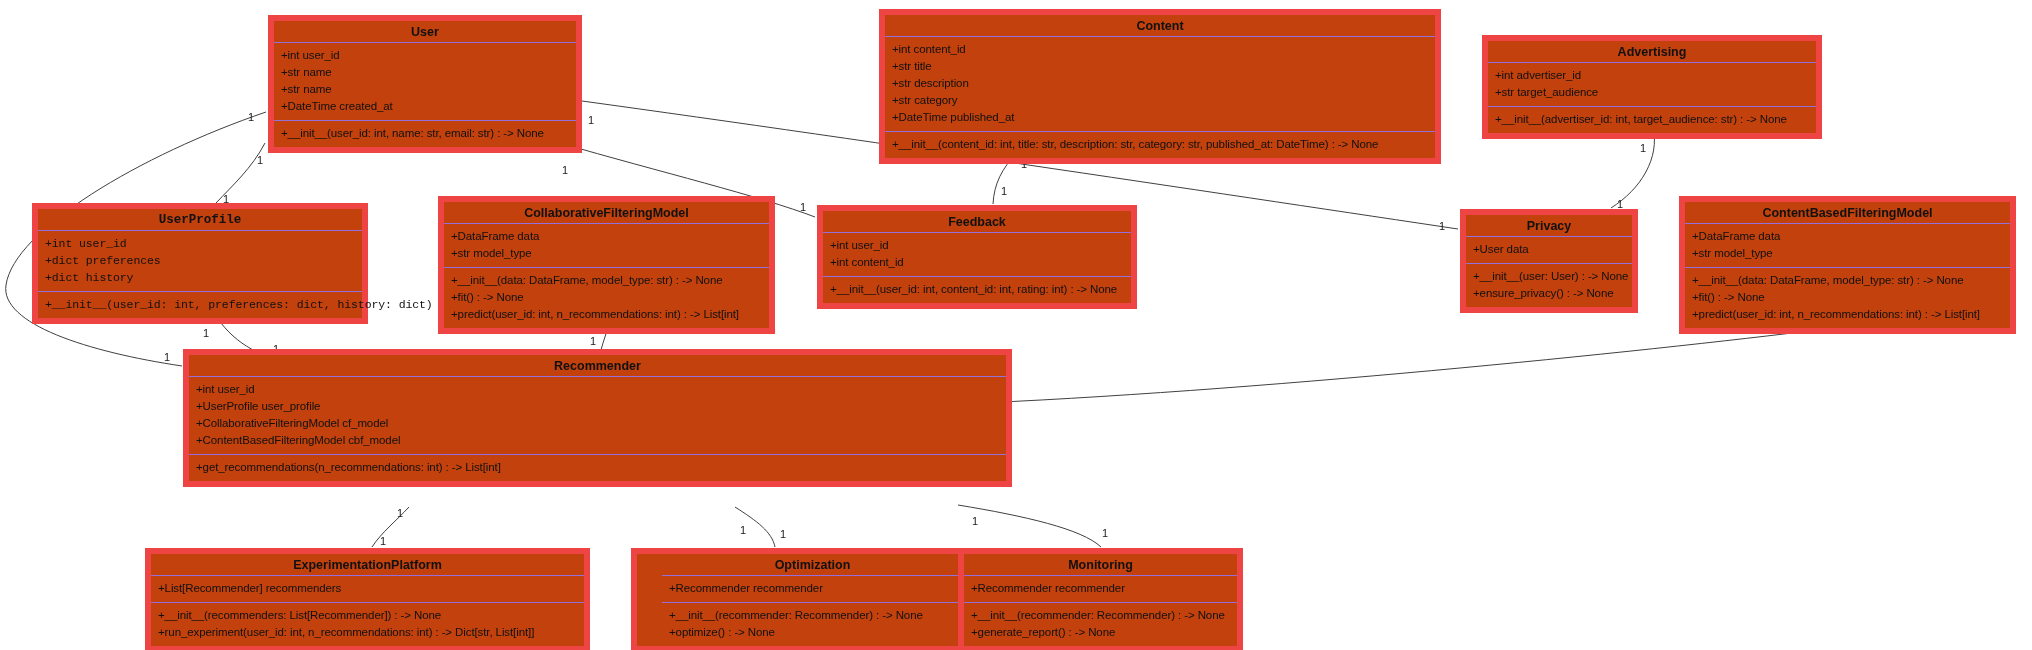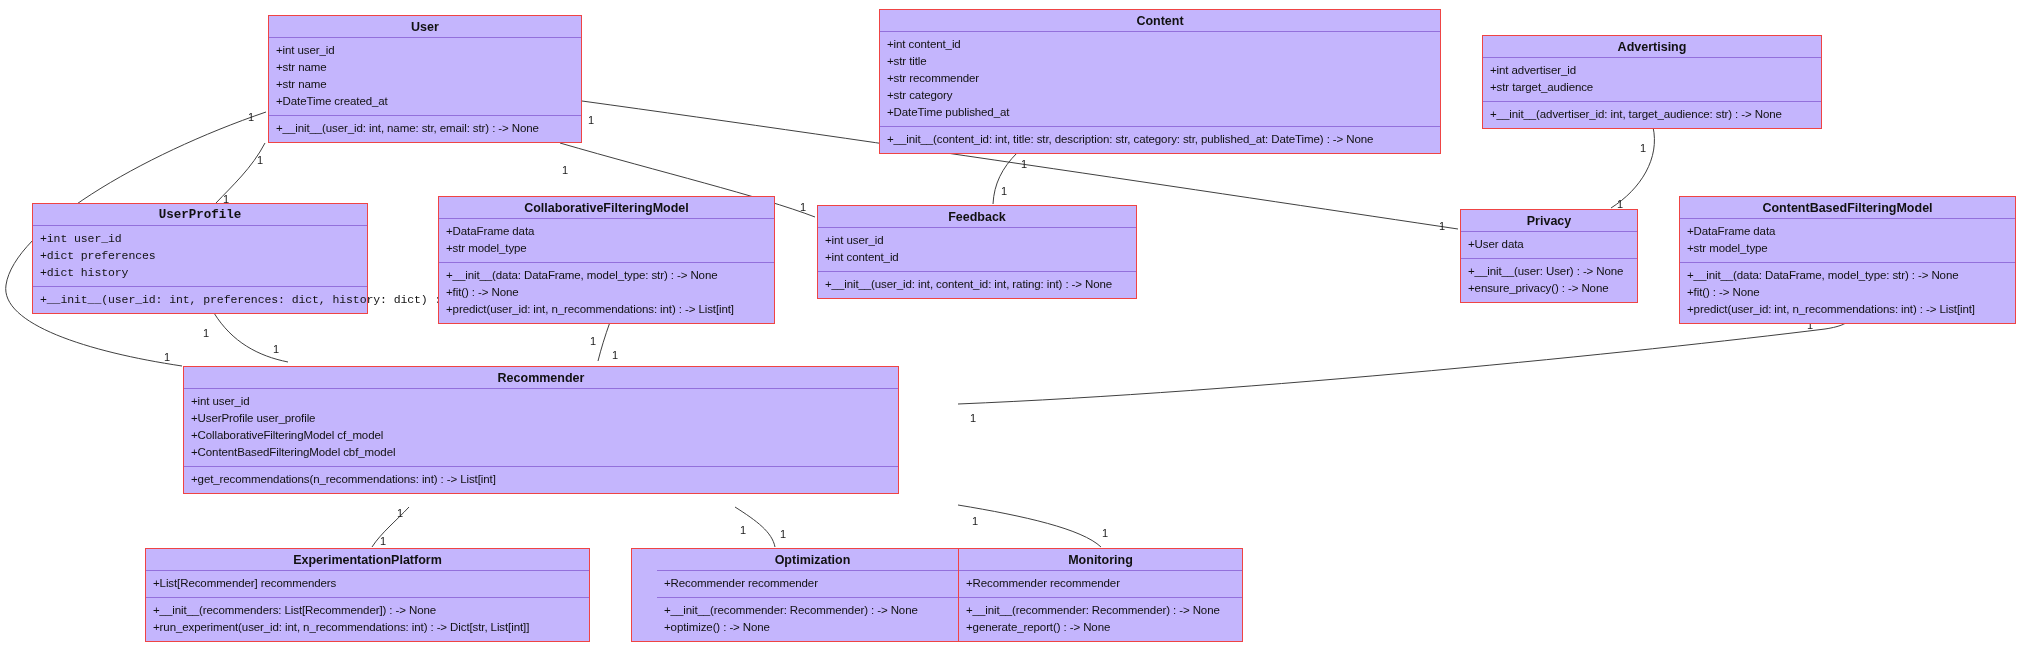--- a/index.html
+++ b/index.html
@@ -8,22 +8,22 @@
     width:2032px; height:650px;
     background:#ffffff;
     font-family:"Liberation Sans", sans-serif;
     overflow:hidden;
   }
   svg.rel-layer { position:absolute; left:0; top:0; width:2032px; height:650px; }
   svg.rel-layer path { fill:none; stroke:#404040; stroke-width:1; }
   svg.rel-layer text { font-family:"Liberation Sans", sans-serif; font-size:11px; fill:#1a1a1a; }
   .class-box {
     position:absolute;
-    background:#c4b5fd;
-    border:1px solid #ef4444;
+    background:#c2410c;
+    border:6px solid #ef4444;
     box-sizing:border-box;
     color:#111111;
   }
   .class-title {
     font-size:12.5px;
     font-weight:bold;
     text-align:center;
     padding:4px 6px 3px 6px;
     border-bottom:1px solid #9370DB;
     white-space:nowrap;
@@ -89,21 +89,21 @@
       </div>
     <div class="compartment methods">
         <div class="member-row">+__init__(user_id: int, name: str, email: str) : -&gt; None</div>
       </div>
   </div>
     <div class="class-box" style="left: 879px; top: 9px; width: 562px;">
     <div class="class-title">Content</div>
     <div class="compartment attributes">
         <div class="member-row">+int content_id</div>
         <div class="member-row">+str title</div>
-        <div class="member-row">+str recommender</div>
+        <div class="member-row">+str description</div>
         <div class="member-row">+str category</div>
         <div class="member-row">+DateTime published_at</div>
       </div>
     <div class="compartment methods">
         <div class="member-row">+__init__(content_id: int, title: str, description: str, category: str, published_at: DateTime) : -&gt; None</div>
       </div>
   </div>
     <div class="class-box" style="left: 1482px; top: 35px; width: 340px;">
     <div class="class-title">Advertising</div>
     <div class="compartment attributes">
@@ -162,21 +162,21 @@
     <div class="compartment attributes">
         <div class="member-row">+DataFrame data</div>
         <div class="member-row">+str model_type</div>
       </div>
     <div class="compartment methods">
         <div class="member-row">+__init__(data: DataFrame, model_type: str) : -&gt; None</div>
         <div class="member-row">+fit() : -&gt; None</div>
         <div class="member-row">+predict(user_id: int, n_recommendations: int) : -&gt; List[int]</div>
       </div>
   </div>
-    <div class="class-box" style="left: 183px; top: 366px; width: 716px;">
+    <div class="class-box" style="left: 183px; top: 349px; width: 829px;">
     <div class="class-title">Recommender</div>
     <div class="compartment attributes">
         <div class="member-row">+int user_id</div>
         <div class="member-row">+UserProfile user_profile</div>
         <div class="member-row">+CollaborativeFilteringModel cf_model</div>
         <div class="member-row">+ContentBasedFilteringModel cbf_model</div>
       </div>
     <div class="compartment methods">
         <div class="member-row">+get_recommendations(n_recommendations: int) : -&gt; List[int]</div>
       </div>

